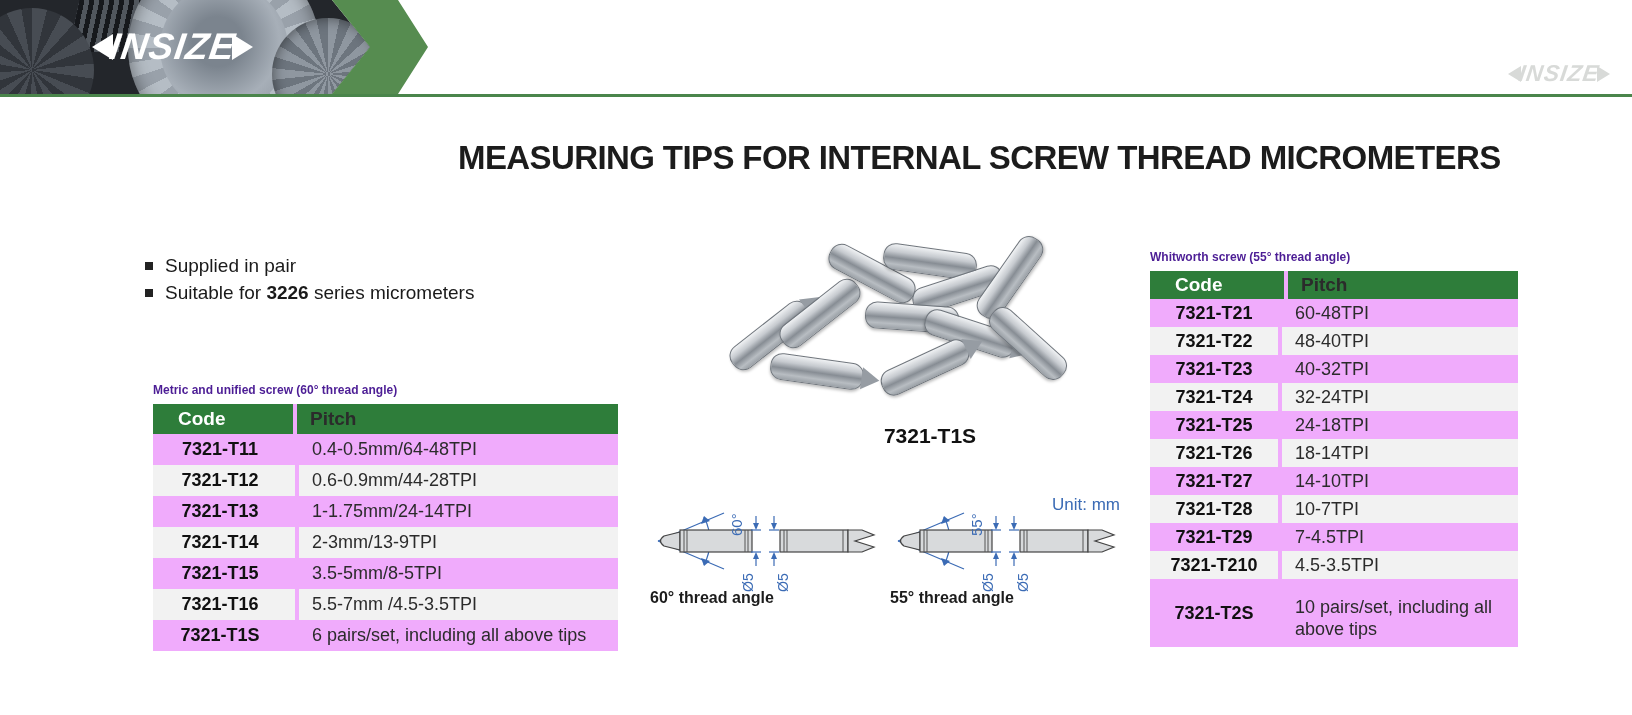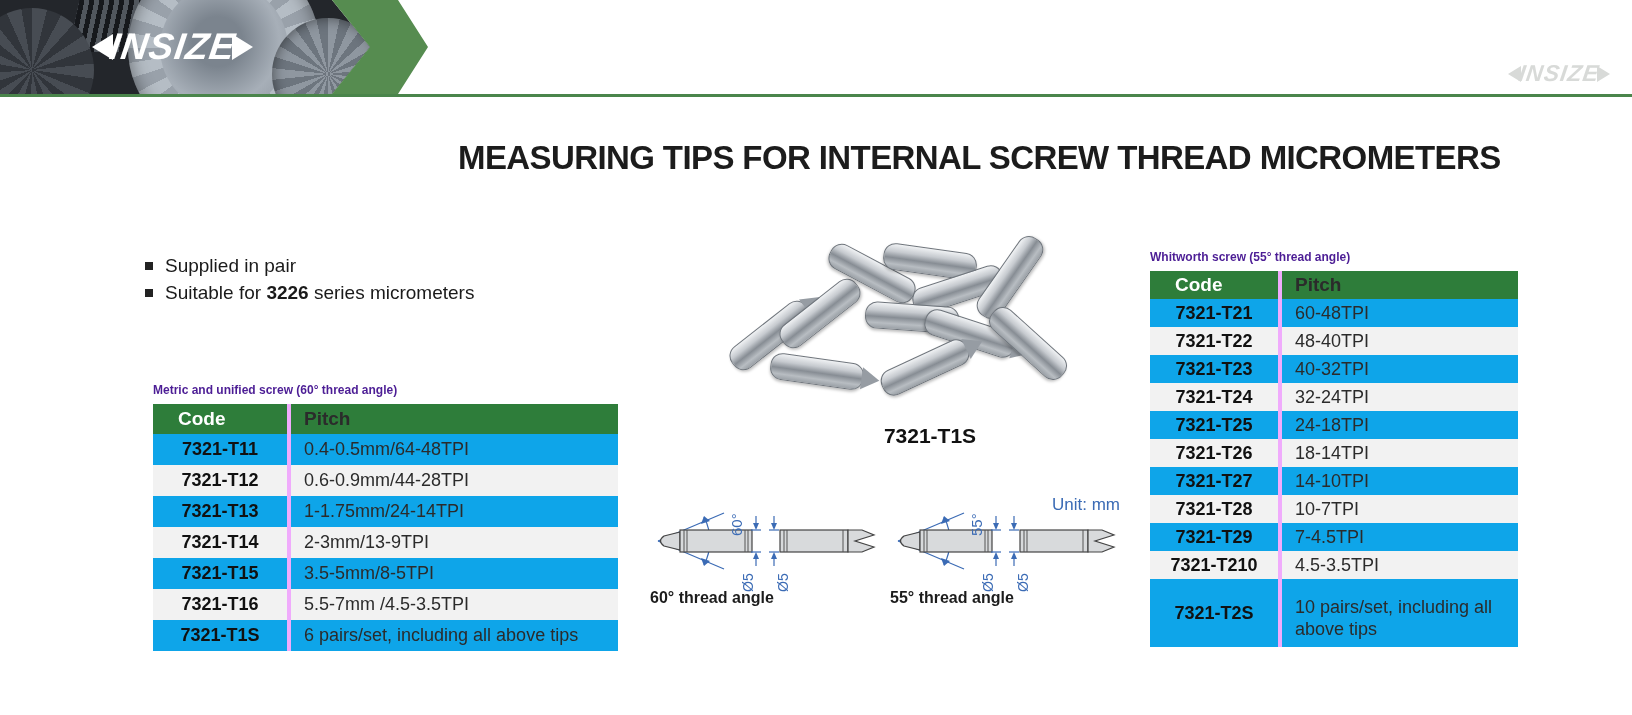--- a/index.html
+++ b/index.html
@@ -49,33 +49,33 @@
         letter-spacing:-0.6px; white-space:nowrap; color:#1c1c1c; }
 
   
   .features { position:absolute; left:145px; top:254px; font-size:19px; }
   .feature { display:flex; align-items:flex-start; margin-bottom:4px; line-height:23px; }
   .sq { width:8px; height:8px; background:#222; margin:8px 12px 0 0; flex:0 0 auto; }
 
   
   .tbl { position:absolute; }
   .tbl-title { font-size:12px; font-weight:bold; margin-bottom:7px; color:#4c1d95; }
-  .tbl-head { display:flex; align-items:stretch; background:#2e7d3a; color:#fff; font-weight:bold; font-size:19px; }
+  .tbl-head { display:flex; align-items:stretch; background:#2e7d3a; color:#fff; font-weight:bold; font-size:19px;gap:6px; }
   .tbl-row { display:flex; align-items:stretch; font-size:18px; }
-  .tbl-row.odd  { background:#0ea5e9;justify-content:flex-end; }
+  .tbl-row.odd  { background:#f0abfc;justify-content:flex-end; }
   .tbl-row.even { background:#f2f2f2; }
   .cell { display:flex; align-items:center; box-sizing:border-box; }
   .pitch { flex:1; border-left:4px solid #f0abfc; padding-left:13px; color:#2b2b2b; }
   .code  { font-weight:bold; justify-content:center; color:#111; }
   .head-code { justify-content:flex-start; padding-left:25px; font-weight:bold; }
 
   .metric { left:153px; top:383px; width:465px; }
   .metric .code, .metric .head-code { width:134px; }
   .metric .tbl-head { height:30px; }
-  .metric .tbl-row { height:31px; }
+  .metric .tbl-row { height:31px;gap:8px; }
 
   .whitworth { left:1150px; top:250px; width:368px; }
   .whitworth .code, .whitworth .head-code { width:128px; }
   .whitworth .tbl-head { height:28px; }
   .whitworth .tbl-row { height:28px; }
   .whitworth .tbl-row.tall { height:68px; }
   .whitworth .tall .pitch { line-height:22px; padding-top:11px; padding-bottom:2px; }
 
   
   .photo { position:absolute; left:715px; top:238px; width:350px; height:178px; }

